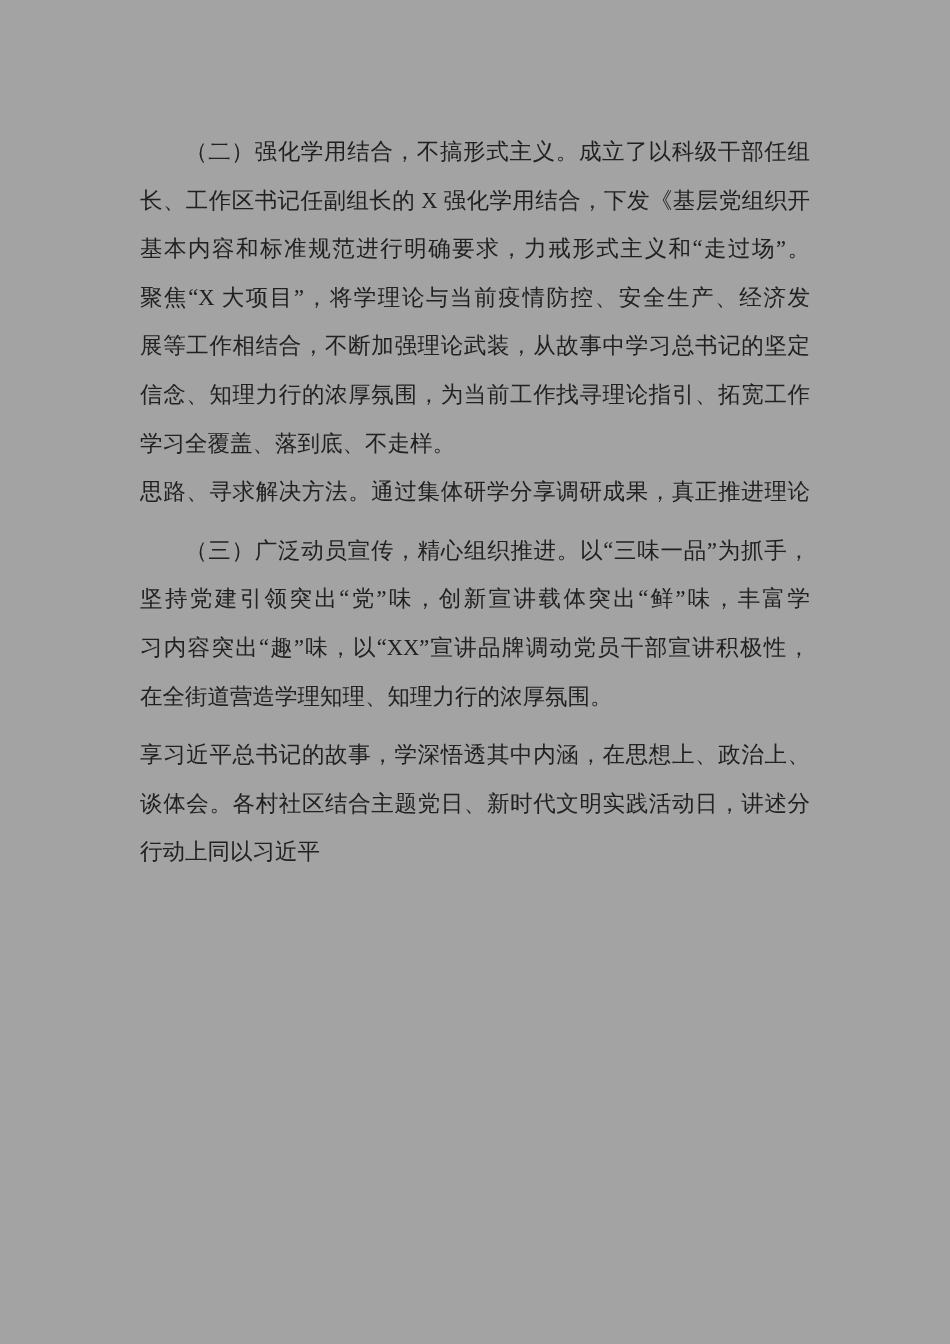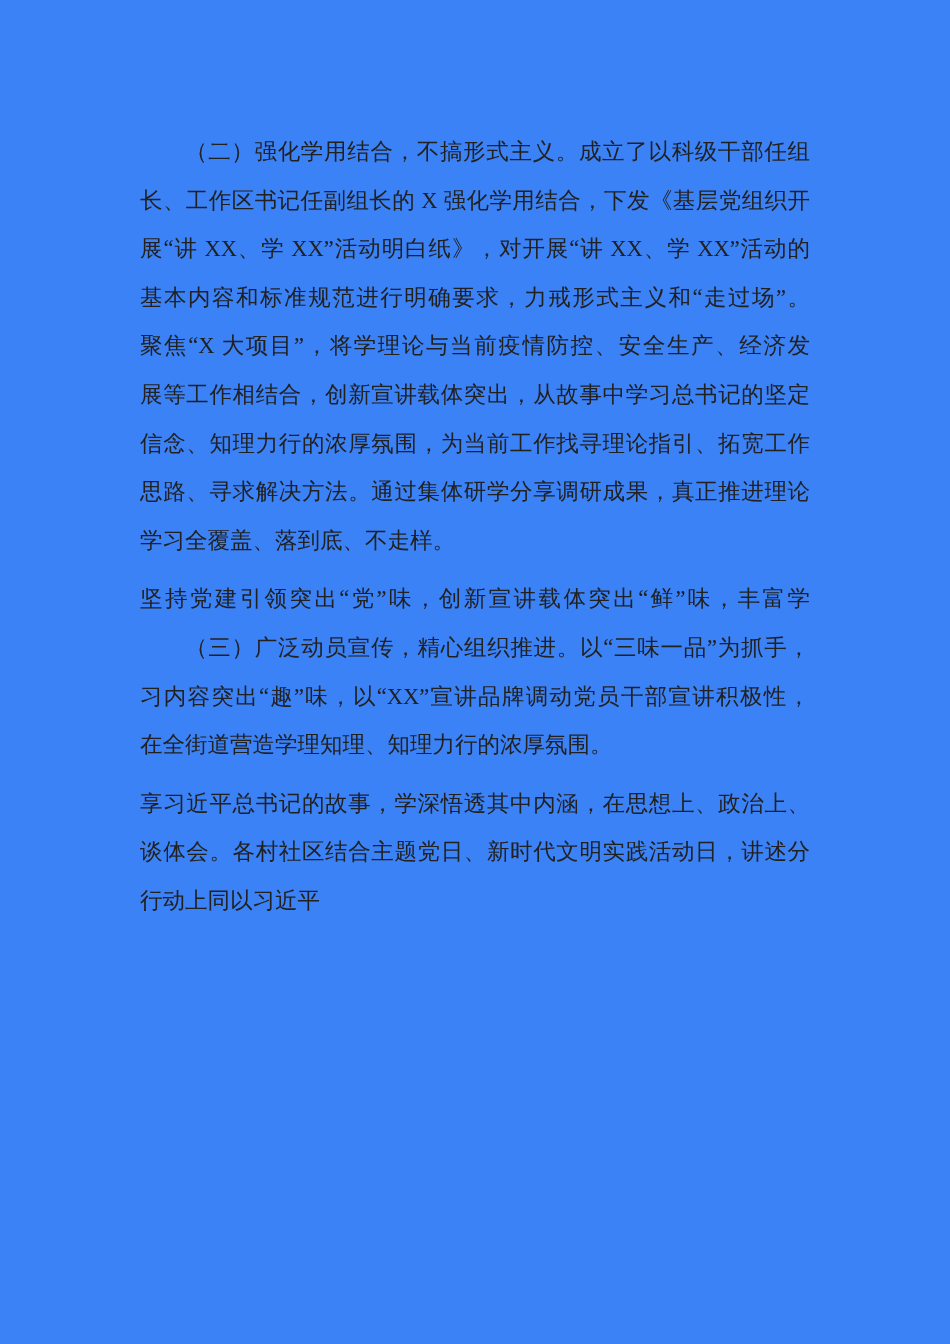--- a/index.html
+++ b/index.html
@@ -4,21 +4,21 @@
 <style>
   html, body {
     margin: 0;
     padding: 0;
     background: #ffffff;
   }
   .page {
     position: relative;
     width: 950px;
     height: 1344px;
-    background: #3b82f6;
+    background: #a3a3a3;
     overflow: hidden;
     font-family: "Liberation Serif", "DejaVu Serif", serif;
     color: #212121;
   }
   .text-block {
     position: absolute;
     top: 128px;
     left: 140px;
     width: 670px;
   }
@@ -48,32 +48,31 @@
 </style>
 </head>
 <body>
 
 <div class="page">
   <div class="text-block">
 
     <div class="paragraph">
       <div class="line first">（二）强化学用结合，不搞形式主义。成立了以科级干部任组</div>
       <div class="line">长、工作区书记任副组长的 X 强化学用结合，下发《基层党组织开</div>
-      <div class="line">展“讲 XX、学 XX”活动明白纸》，对开展“讲 XX、学 XX”活动的</div>
       <div class="line">基本内容和标准规范进行明确要求，力戒形式主义和“走过场”。</div>
       <div class="line">聚焦“X 大项目”，将学理论与当前疫情防控、安全生产、经济发</div>
-      <div class="line">展等工作相结合，创新宣讲载体突出，从故事中学习总书记的坚定</div>
+      <div class="line">展等工作相结合，不断加强理论武装，从故事中学习总书记的坚定</div>
       <div class="line">信念、知理力行的浓厚氛围，为当前工作找寻理论指引、拓宽工作</div>
+      <div class="line last">学习全覆盖、落到底、不走样。</div>
       <div class="line">思路、寻求解决方法。通过集体研学分享调研成果，真正推进理论</div>
-      <div class="line last">学习全覆盖、落到底、不走样。</div>
     </div>
 
     <div class="paragraph">
+      <div class="line first">（三）广泛动员宣传，精心组织推进。以“三味一品”为抓手，</div>
       <div class="line">坚持党建引领突出“党”味，创新宣讲载体突出“鲜”味，丰富学</div>
-      <div class="line first">（三）广泛动员宣传，精心组织推进。以“三味一品”为抓手，</div>
       <div class="line">习内容突出“趣”味，以“XX”宣讲品牌调动党员干部宣讲积极性，</div>
       <div class="line last">在全街道营造学理知理、知理力行的浓厚氛围。</div>
     </div>
 
     <div class="paragraph">
       <div class="line">享习近平总书记的故事，学深悟透其中内涵，在思想上、政治上、</div>
       <div class="line">谈体会。各村社区结合主题党日、新时代文明实践活动日，讲述分</div>
       <div class="line last">行动上同以习近平</div>
     </div>
 

